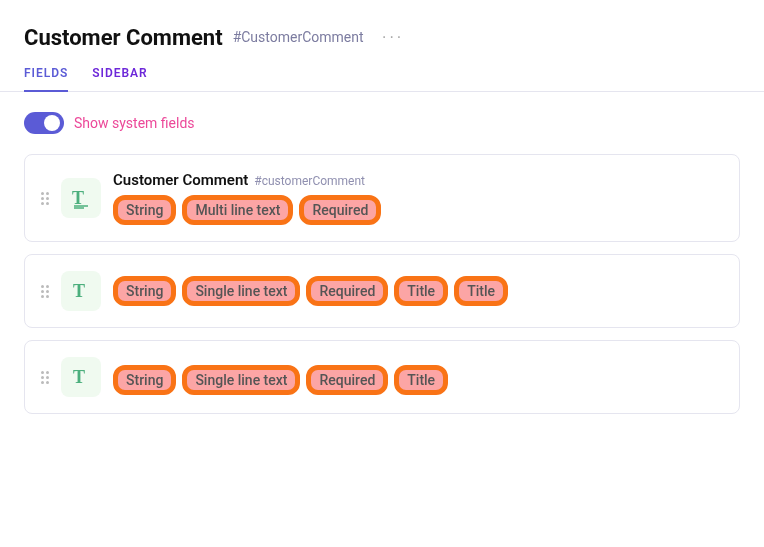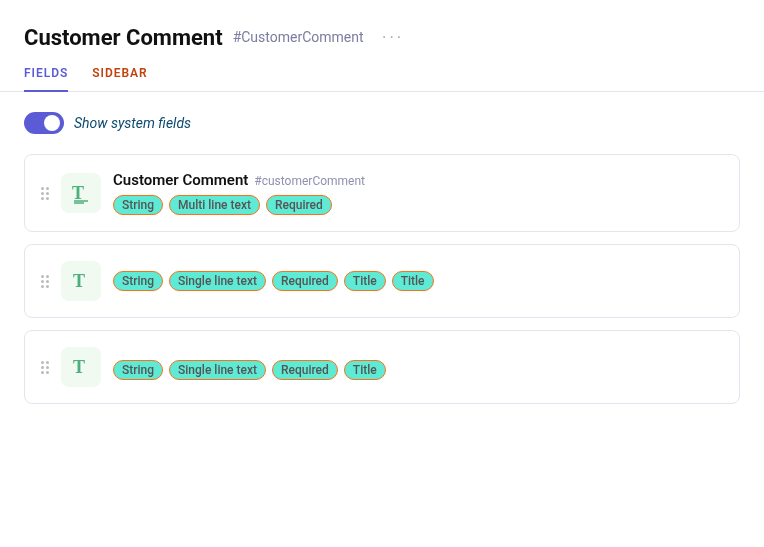--- a/index.html
+++ b/index.html
@@ -49,21 +49,21 @@
       gap: 24px;
       align-items: flex-end;
     }
 
     .tab {
       font-size: 12px;
       font-weight: 600;
       letter-spacing: 0.08em;
       padding-bottom: 10px;
       cursor: pointer;
-      color: #c2410c;
+      color: #6d28d9;
       border-bottom: 2px solid transparent;
       margin-bottom: -1px;
     }
 
     .tab.active {
       color: #5b5bd6;
       border-bottom: 2px solid #5b5bd6;
     }
 
     .content {
@@ -93,22 +93,21 @@
       height: 16px;
       background: #fff;
       border-radius: 50%;
       top: 3px;
       left: 20px;
       transition: left 0.2s;
     }
 
     .toggle-label {
       font-size: 14px;
-      color: #0c4a6e;
-      font-style: italic;
+      color: #ec4899;
     }
 
     .field-card {
       background: #fff;
       border: 1px solid #e5e5ef;
       border-radius: 8px;
       margin-bottom: 12px;
       display: flex;
       align-items: center;
       padding: 16px 16px;
@@ -178,26 +177,26 @@
       font-weight: 400;
     }
 
     .field-tags {
       display: flex;
       gap: 6px;
       flex-wrap: wrap;
     }
 
     .tag {
-      font-size: 12px;
+      font-size: 14px;
       padding: 2px 8px;
       border-radius: 12px;
-      border: 1px solid #f97316;
+      border: 5px solid #f97316;
       color: #555;
-      background: #5eead4;
+      background: #fca5a5;
       font-weight: 500;
     }
   </style>
 </head>
 <body>
 
 <div class="header">
   <span class="header-title">Customer Comment</span>
   <span class="header-hash">#CustomerComment</span>
   <button class="more-btn">···</button>

